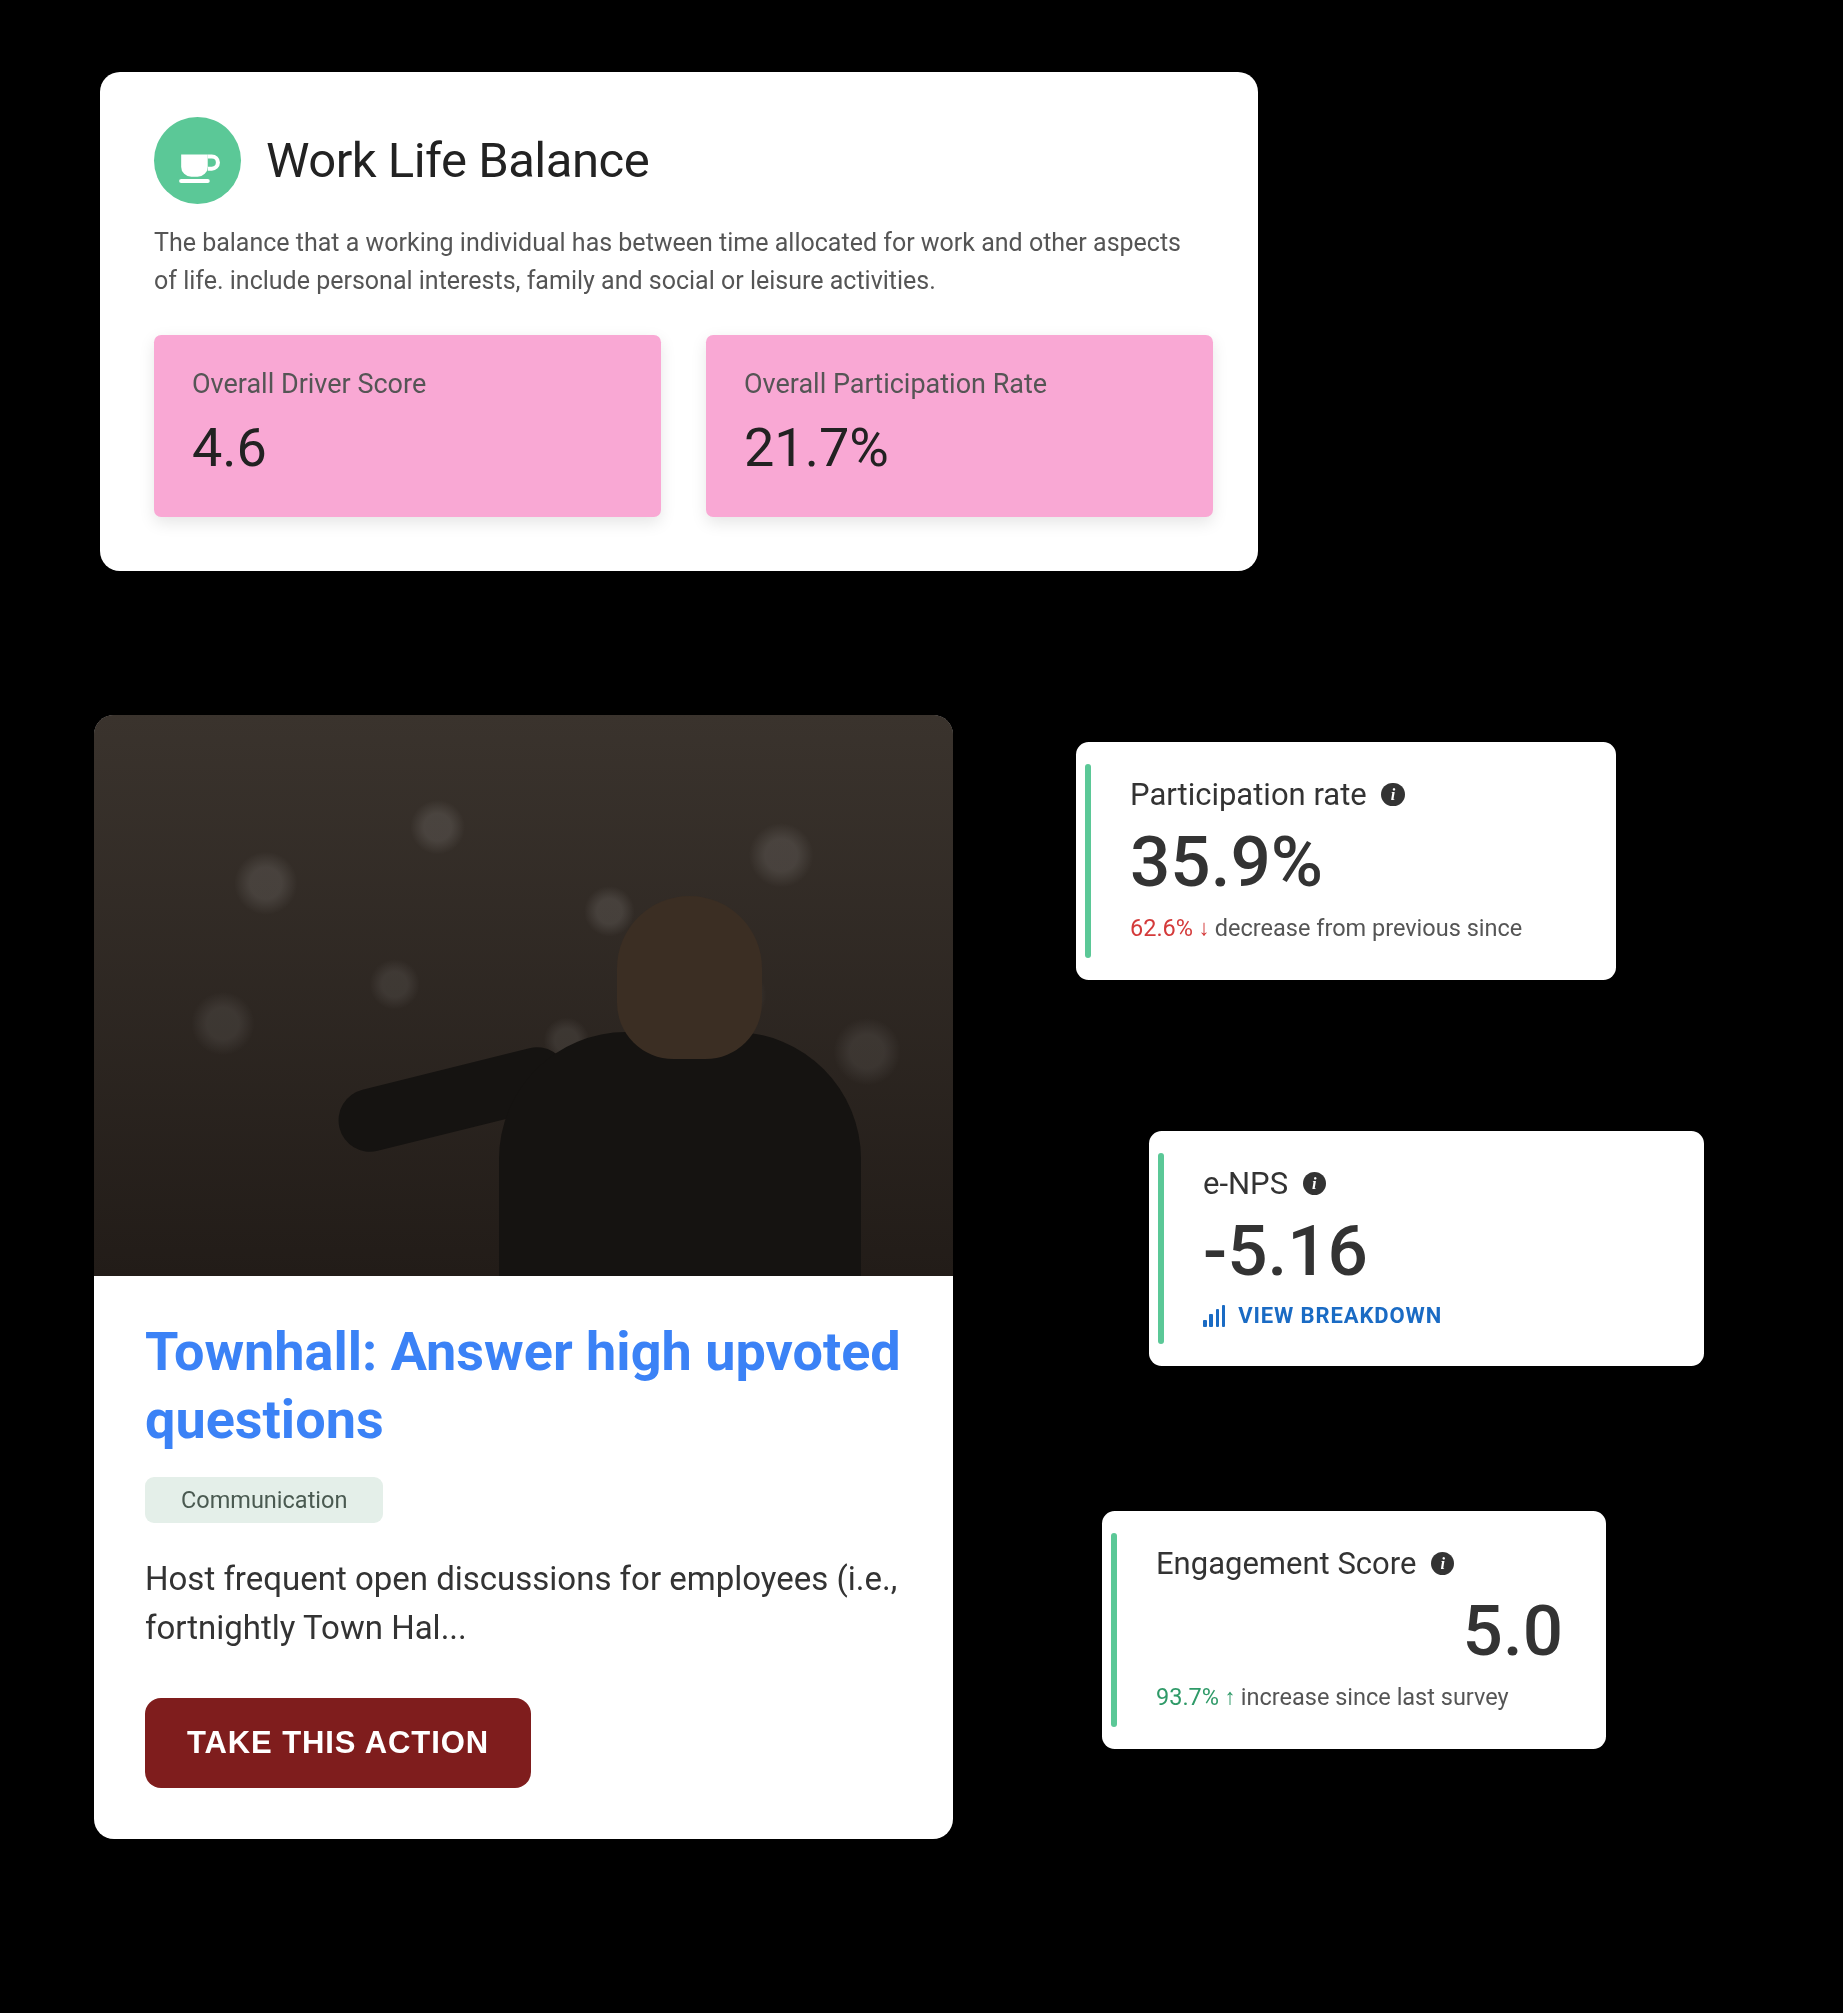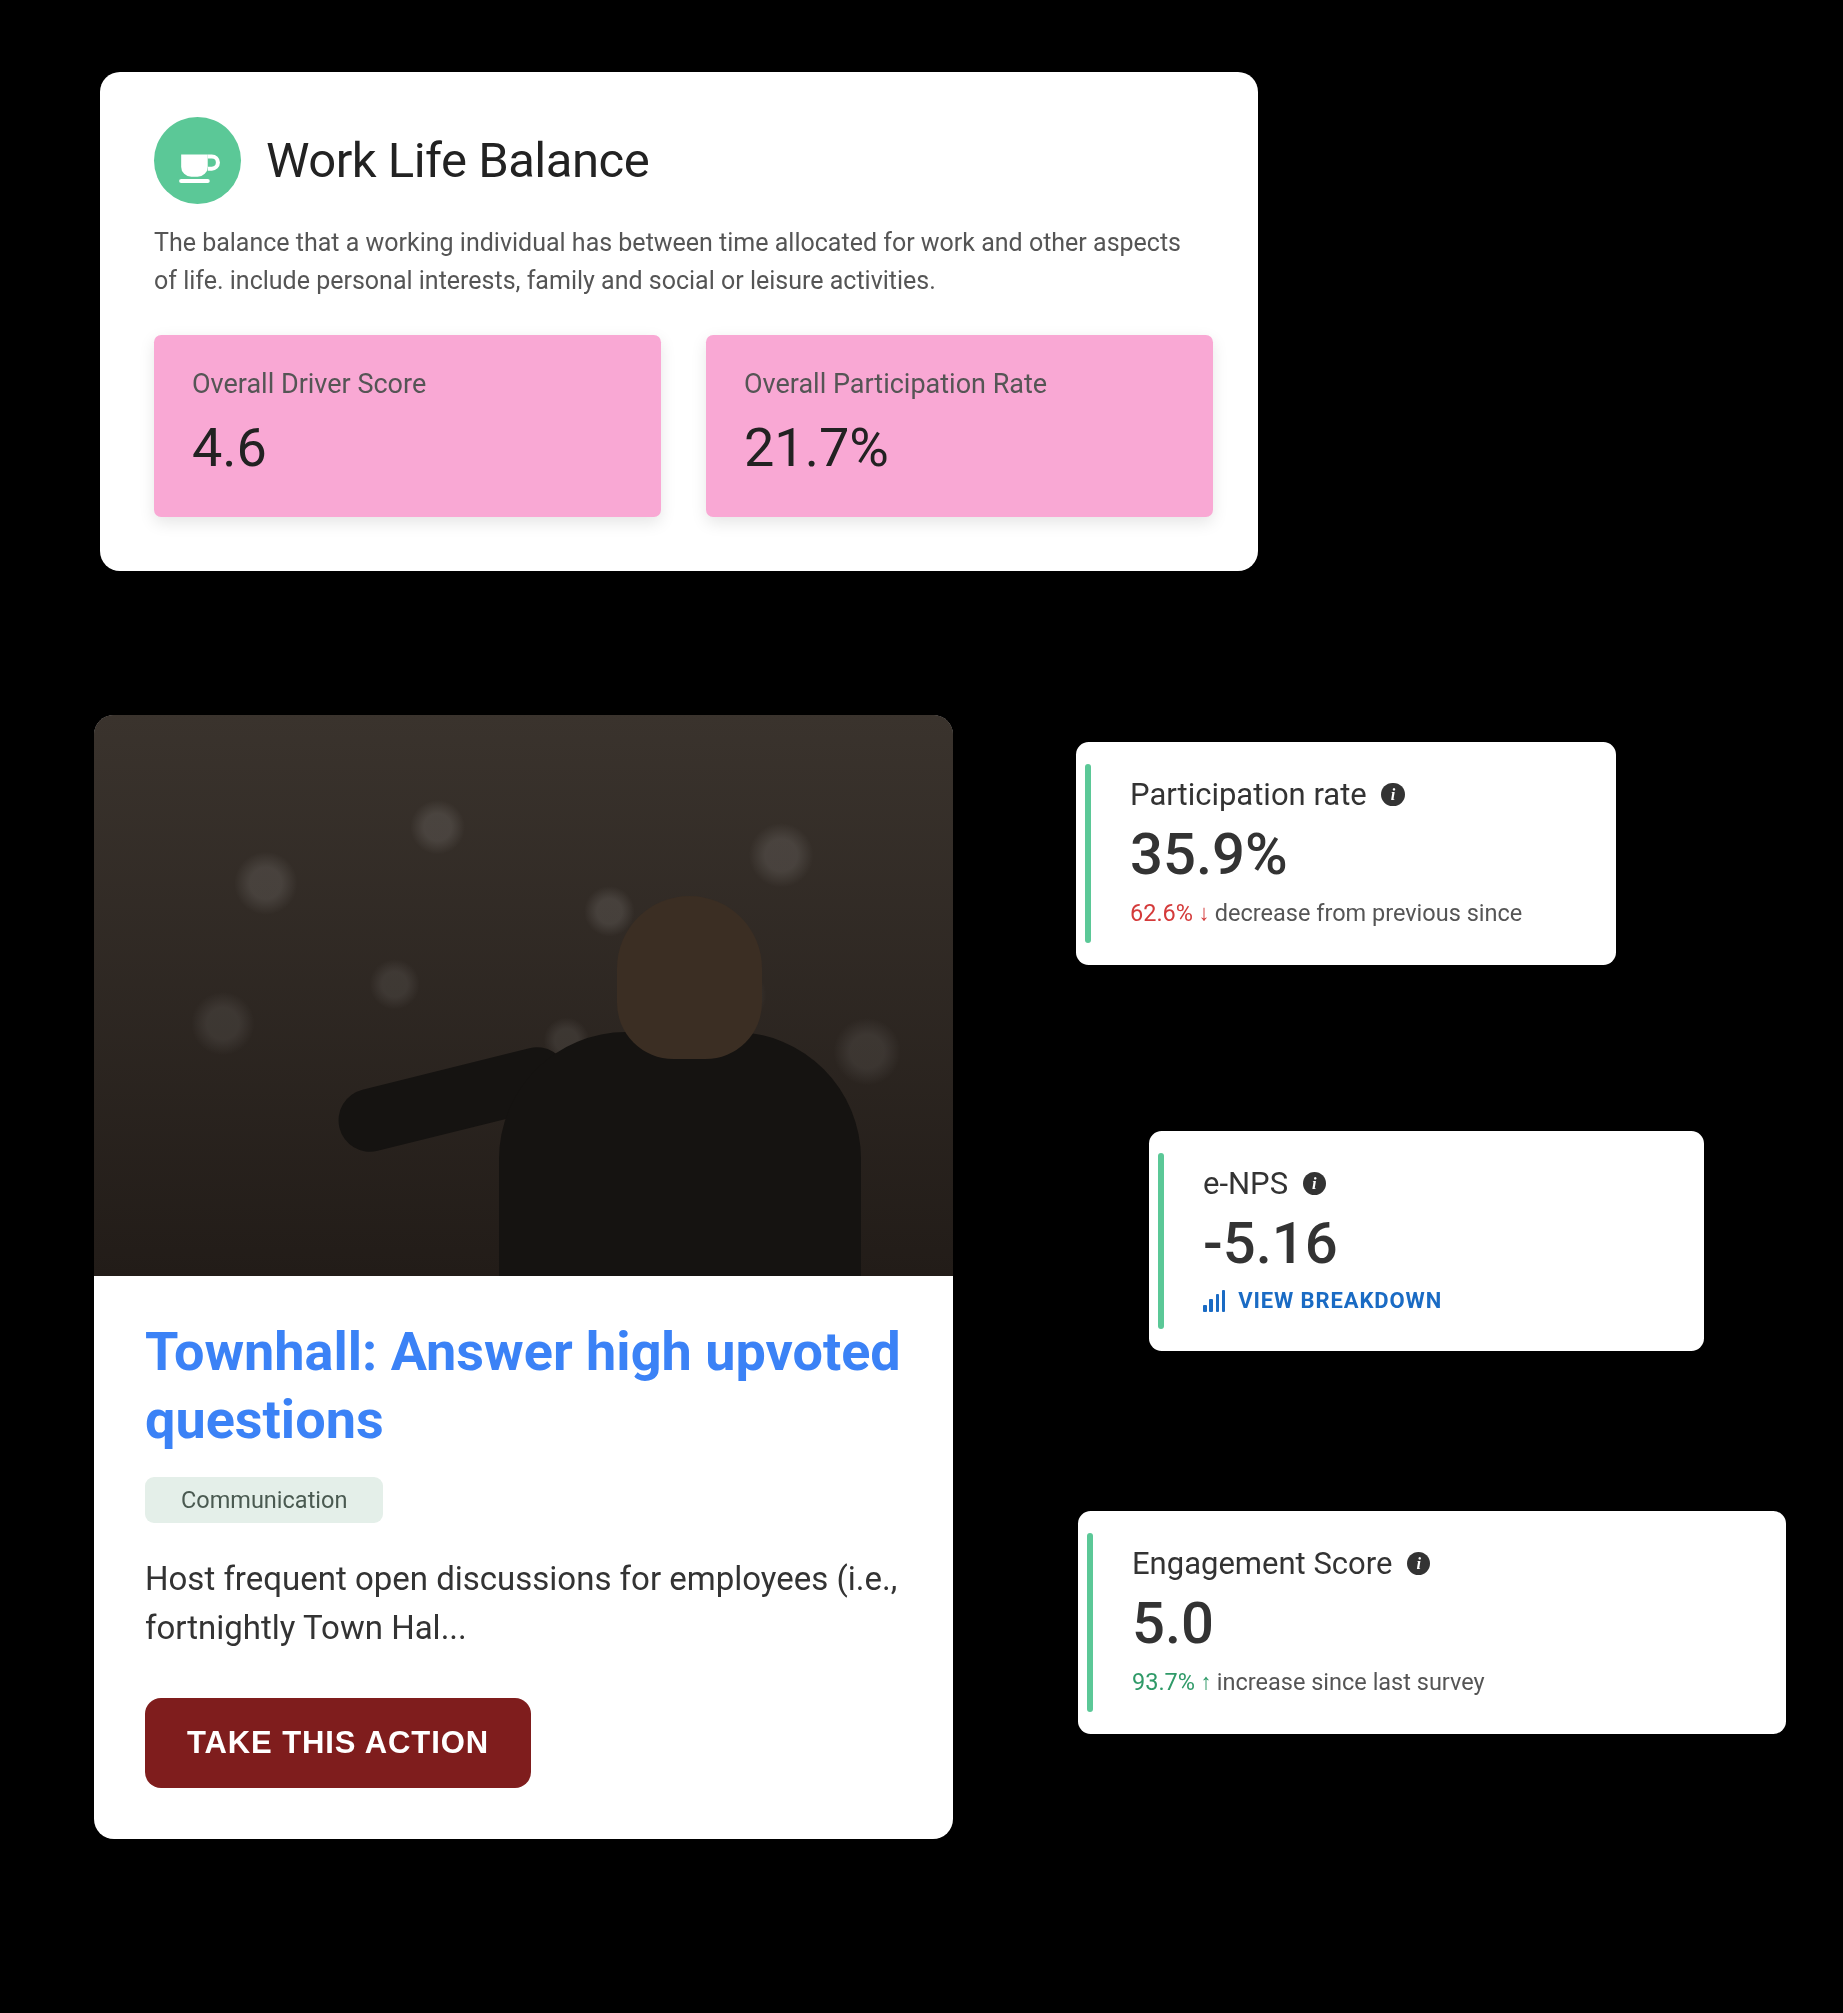--- a/index.html
+++ b/index.html
@@ -216,40 +216,40 @@
     color: #fff;
     font-size: 16.3px;
     font-weight: 700;
     display: flex;
     align-items: center;
     justify-content: center;
     font-style: italic;
     font-family: Georgia, serif;
   }
   .stat-value {
-    font-size: 58px;
+    font-size: 71px;
     font-weight: 500;
     color: #333;
     margin-bottom: 11px;
   }
   .stat-delta {
     font-size: 23.5px;
     display: flex;
     align-items: center;
     gap: 5.4px;
     flex-wrap: wrap;
   }
   .delta-down { color: #d43a3a; }
   .delta-up { color: #2f9a68; }
   .delta-text { color: #555; }
   .arrow { font-size: 22px; }
 
   .stat-part { left: 1076px; top: 742px; width: 540px; }
   .stat-enps { left: 1149px; top: 1131px; width: 555px; }
-  .stat-eng  { left: 1078px; top: 1511px; width: 708px; }
+  .stat-eng  { left: 1102px; top: 1511px; width: 504px; text-align: right; }
 
   .breakdown-link {
     display: flex;
     align-items: center;
     gap: 12.7px;
     color: #1a6bc4;
     font-size: 22px;
     font-weight: 700;
     letter-spacing: 0.9px;
     cursor: pointer;

